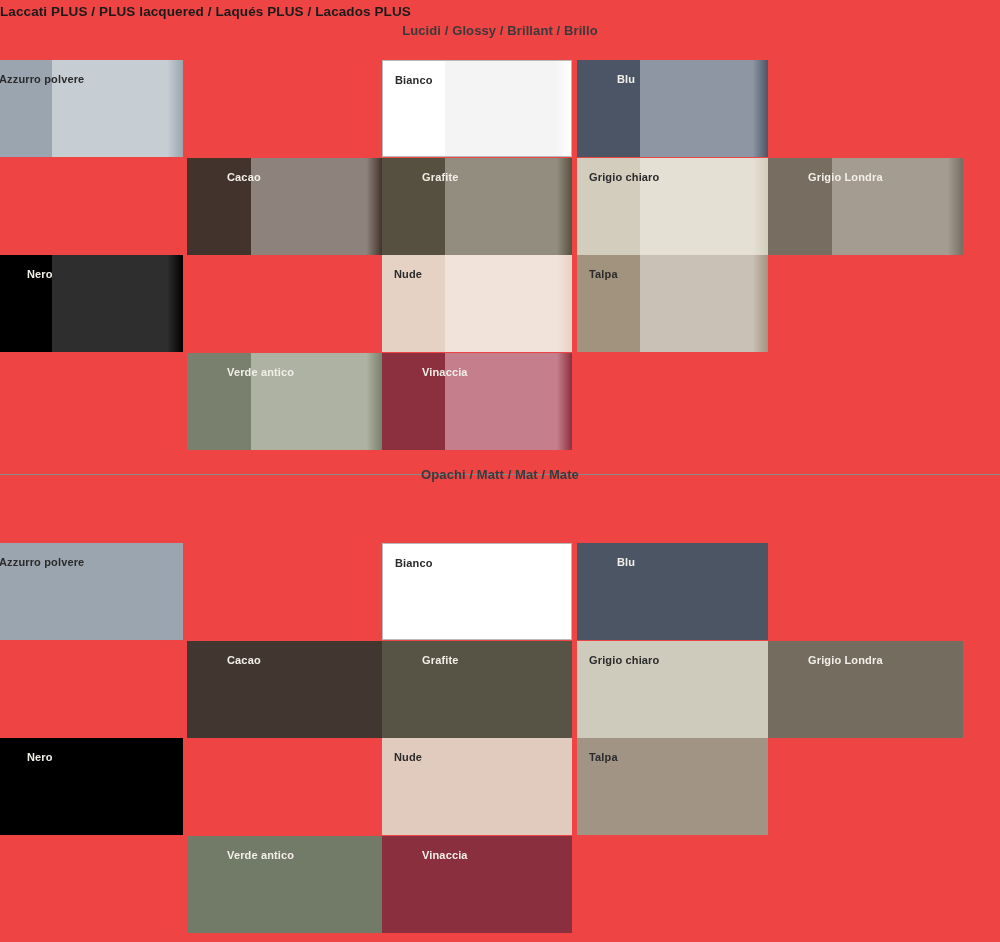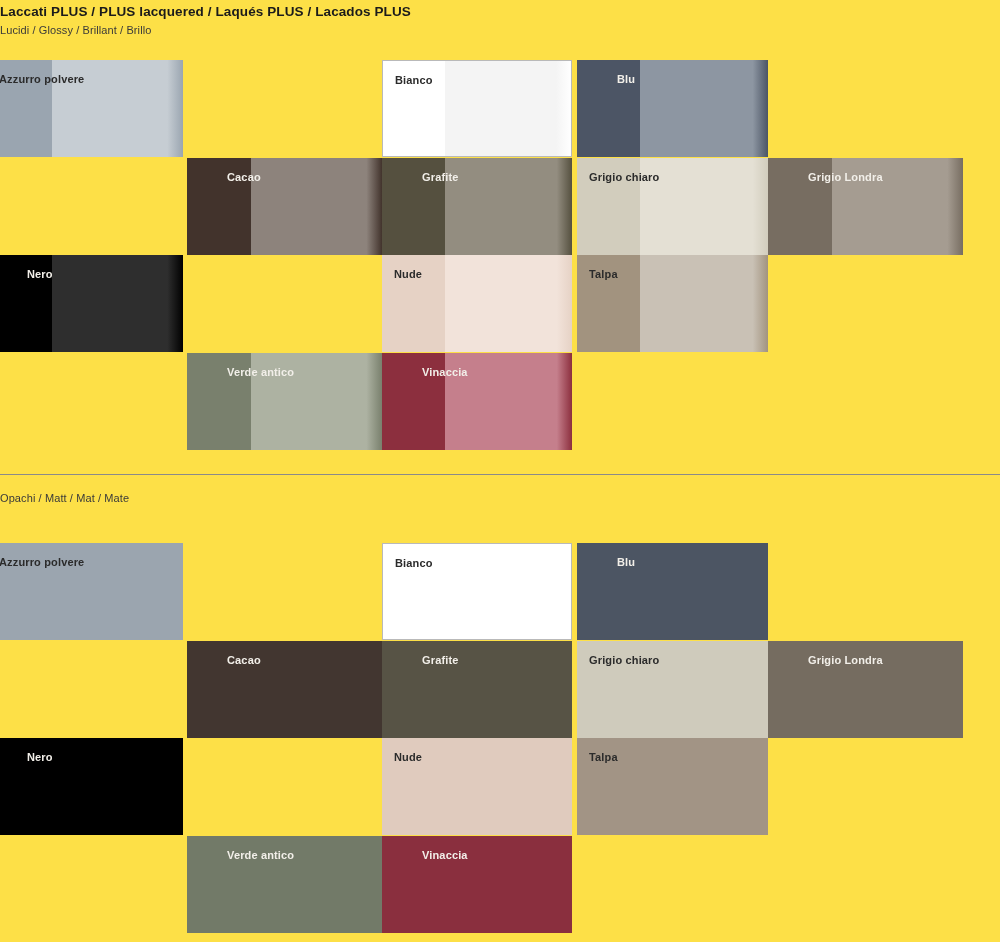--- a/index.html
+++ b/index.html
@@ -7,44 +7,45 @@
     width: 1000px;
     height: 942px;
     background: #ffffff;
     font-family: "Liberation Sans", sans-serif;
     overflow: hidden;
   }
   .page {
     position: relative;
     width: 1000px;
     height: 942px;
-    background: #fde047;
+    background: #ef4444;
   }
 
   
   .heading-block {
     position: absolute;
     left: 0;
     width: 1000px;
   }
   .title-main {
     font-size: 13.5px;
     font-weight: bold;
     color: #1b1b1b;
     letter-spacing: 0.1px;
     line-height: 19px;
     white-space: nowrap;
   }
   .title-sub {
-    font-size: 11px;
-    font-weight: normal;
+    font-size: 13px;
+    font-weight: bold;
     color: #3a3a3a;
     letter-spacing: 0.1px;
     line-height: 19px;
     white-space: nowrap;
+    text-align: center;
   }
   .divider {
     position: absolute;
     left: 0;
     width: 1000px;
     height: 1px;
     background: #8a8a8a;
   }
 
   
@@ -112,21 +113,21 @@
       <div class="swatch" style="left: 187px; top: 353px; width: 195px; height: 97px; background: linear-gradient(to right, rgb(121, 128, 109) 0%, rgb(121, 128, 109) 33%, rgb(173, 178, 162) 33%, rgb(173, 178, 162) 92%, rgb(121, 128, 109) 100%);">
         <span class="label light">Verde antico</span>
       </div>
       <div class="swatch" style="left: 382px; top: 353px; width: 190px; height: 97px; background: linear-gradient(to right, rgb(140, 47, 62) 0%, rgb(140, 47, 62) 33%, rgb(197, 127, 140) 33%, rgb(197, 127, 140) 92%, rgb(140, 47, 62) 100%);">
         <span class="label light">Vinaccia</span>
       </div>
     </div>
 
   <div class="divider" style="top:474px;"></div>
 
-  <div class="heading-block" style="top:489px;">
+  <div class="heading-block" style="top:465px;">
     <div class="title-sub">Opachi / Matt / Mat / Mate</div>
   </div>
 
   <div class="grid" id="grid-matt">
       <div class="swatch" style="left: -13px; top: 543px; width: 196px; height: 97px; background: rgb(155, 165, 175);">
         <span class="label dark">Azzurro polvere</span>
       </div>
       <div class="swatch bordered" style="left: 382px; top: 543px; width: 190px; height: 97px; background: rgb(255, 255, 255);">
         <span class="label dark">Bianco</span>
       </div>

